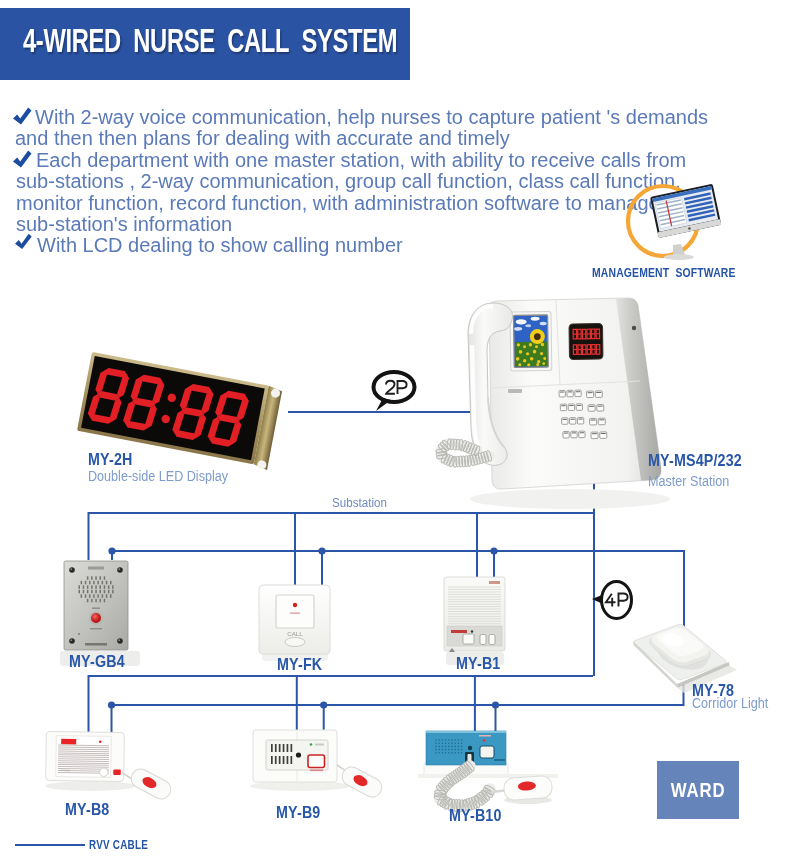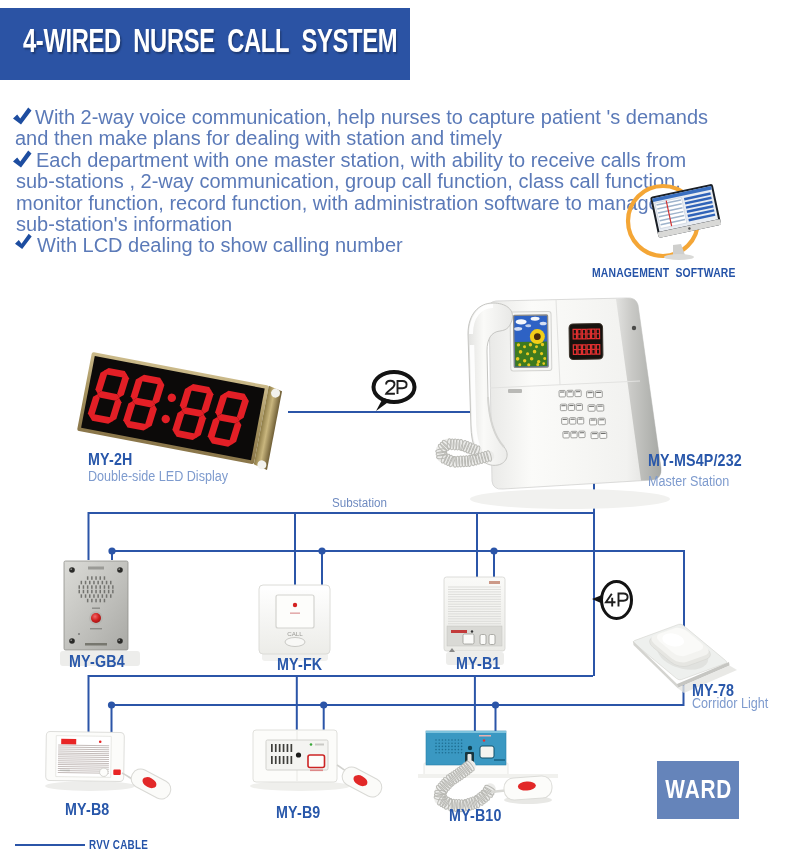--- a/index.html
+++ b/index.html
@@ -4,30 +4,30 @@
 html,body{margin:0;padding:0;width:800px;height:863px;background:#fff;font-family:"Liberation Sans",sans-serif;overflow:hidden}
 #page{position:relative;width:800px;height:729px}
 #hdr{position:absolute;left:0;top:8px;width:410px;height:72px;background:#2b53a4}
 #hdr span{position:absolute;left:23px;top:14px;font-size:33px;font-weight:bold;color:#fff;letter-spacing:-0.5px;transform:scaleX(0.72);transform-origin:left top;white-space:nowrap;text-shadow:2px 2px 2px rgba(0,0,0,0.3)}
 .para{position:absolute;color:#5b7ab8;font-size:20px;line-height:21.3px;white-space:nowrap;letter-spacing:0}
 .b17{position:absolute;font-weight:bold;color:#2857aa;font-size:17px;letter-spacing:0.2px;white-space:nowrap;transform:scaleX(0.84);transform-origin:left}
 .b13{position:absolute;font-weight:bold;color:#2553a8;font-size:13px;letter-spacing:0.3px;white-space:nowrap;transform:scaleX(0.76);transform-origin:left}
 .l15{position:absolute;color:#7e9bce;font-size:14px;letter-spacing:0;white-space:nowrap;transform:scaleX(0.9);transform-origin:left}
 .t12{position:absolute;color:#6e8ac0;font-size:12.5px;white-space:nowrap;transform:scaleX(0.93);transform-origin:left}
 #msw{position:absolute;left:592px;top:265px;color:#2553a8;font-weight:bold;font-size:13px;letter-spacing:0.2px;white-space:nowrap;transform:scaleX(0.8);transform-origin:left}
-#ward{position:absolute;left:657px;top:761px;width:82px;height:58px;background:#6584ba;color:#fff;font-weight:bold;font-size:26px;letter-spacing:1px;text-align:center;line-height:57px}
+#ward{position:absolute;left:657px;top:761px;width:82px;height:58px;background:#6584ba;color:#fff;font-weight:bold;font-size:21px;letter-spacing:1px;text-align:center;line-height:57px}
 #ward span{display:inline-block;transform:scaleX(0.8)}
 </style></head>
 <body>
 <div id="page">
 <div id="hdr">
       <span>4-WIRED&nbsp; NURSE&nbsp; CALL&nbsp; SYSTEM</span>
     </div>
 <div class="para" style="left:35px;top:107px">With 2-way voice communication, help nurses to capture patient 's demands<br>
-<span style="position:relative;left:-20px">and then make plans for dealing with station and timely</span></div>
+<span style="position:relative;left:-20px">and then then plans for dealing with accurate and timely</span></div>
 <div class="para" style="left:36px;top:150px">Each department with one master station, with ability to receive calls from<br>
 <span style="position:relative;left:-20px">sub-stations , 2-way communication, group call function, class call function,<br>
 monitor function, record function, with administration software to manage all<br>
 sub-station's information</span></div>
 <div class="para" style="left:37px;top:235px">With LCD dealing to show calling number</div>
 <div id="msw">MANAGEMENT&nbsp; SOFTWARE</div>
 <svg width="800" height="863" viewBox="0 0 800 863" style="position:absolute;left:0;top:0">
 <defs>
 <linearGradient id="gold" x1="0" y1="0" x2="0" y2="1">
  <stop offset="0" stop-color="#cbba8a"></stop>

